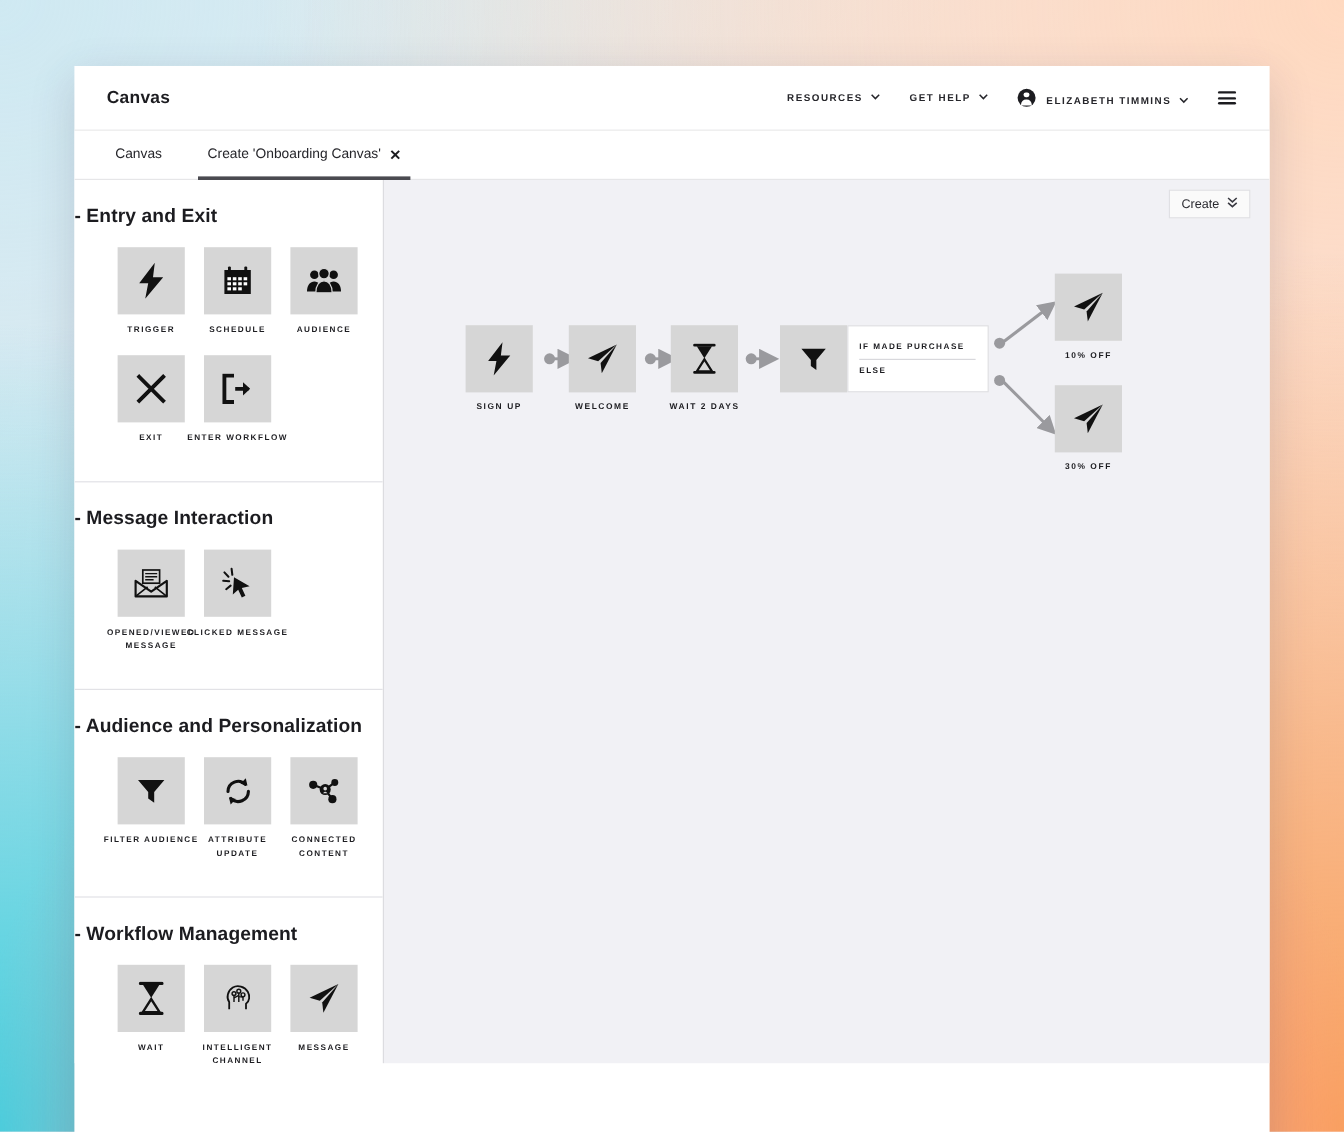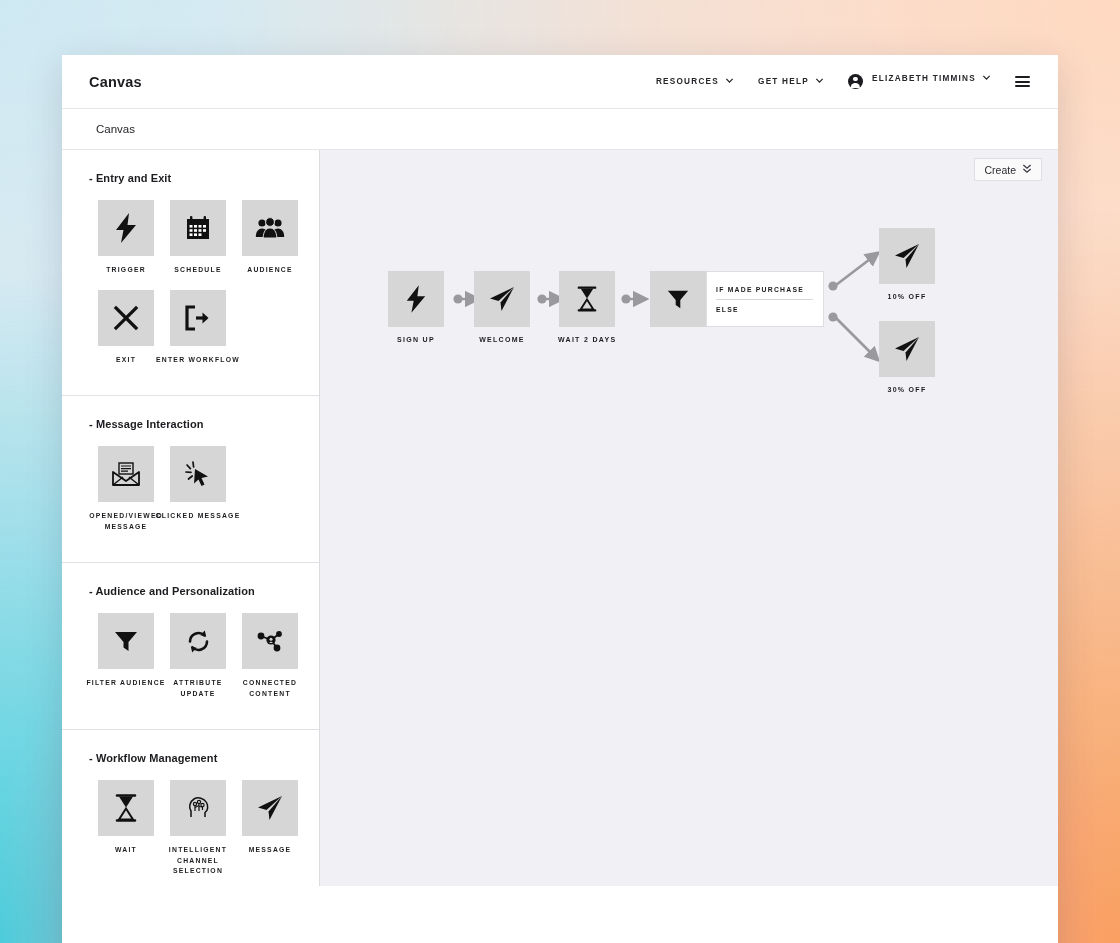--- a/index.html
+++ b/index.html
@@ -32,21 +32,21 @@
     border-bottom: 1px solid #e6e6e8;
     display: flex; align-items: center;
     padding: 0 28px 0 27px;
   }
   .brand {
     font-size: 14.5px; font-weight: bold; color: #1c1c20;
     letter-spacing: 0.2px;
   }
   .topnav { margin-left: auto; display: flex; align-items: center; gap: 24px; }
   .topnav-item {
-    display: flex; align-items: flex-start; gap: 6px;
+    display: flex; align-items: flex-end; gap: 6px;
     font-size: 8.2px; font-weight: bold; letter-spacing: 1.25px;
     color: #26262b; text-transform: uppercase; cursor: pointer;
   }
   .chev {
     width: 9px; height: 9px; display: inline-block; position: relative; top: -1px;
   }
   .chev svg { display:block; }
   .avatar-dot {
     width: 15px; height: 15px; border-radius: 50%;
     background: #1c1c20; display: inline-block; position: relative; margin-right: 3px;
@@ -94,22 +94,22 @@
   
   .sidebar {
     width: 258px; flex: 0 0 258px;
     background: #fff;
     border-right: 1px solid #dcdce0;
     overflow: hidden;
   }
   .panel { border-bottom: 1px solid #e2e2e6; padding: 22px 0 16px 0; }
   .panel:last-child { border-bottom: none; }
   .panel-title {
-    font-size: 11px; font-weight: bold; color: #1c1c20;
-    padding-left: 27px; margin-bottom: 16px; letter-spacing: 0.1px;
+    font-size: 16px; font-weight: bold; color: #1c1c20;
+    margin-bottom: 16px; letter-spacing: 0.1px;
   }
   .tiles { display: flex; flex-wrap: wrap; padding-left: 28px; }
   .tile {
     width: 72px; margin-right: 0px; margin-bottom: 14px;
     display: flex; flex-direction: column; align-items: center; cursor: pointer;
   }
   .tile-box {
     width: 56px; height: 56px; background: #d6d6d6;
     display: flex; align-items: center; justify-content: center;
   }
@@ -208,20 +208,24 @@
         <span></span>
           <span></span>
           <span></span>
       </div>
     </div>
   </div>
 
   <div class="tabbar">
     <div class="tab">
       <span>Canvas</span>
+    </div>
+    <div class="tab active">
+      <span>Create 'Onboarding Canvas'</span>
+      <span class="tab-close">✕</span>
     </div>
   </div>
 
   <div class="content">
 
     <div class="sidebar">
 
       <div class="panel">
         <div class="panel-title">- Entry and Exit</div>
         <div class="tiles">

